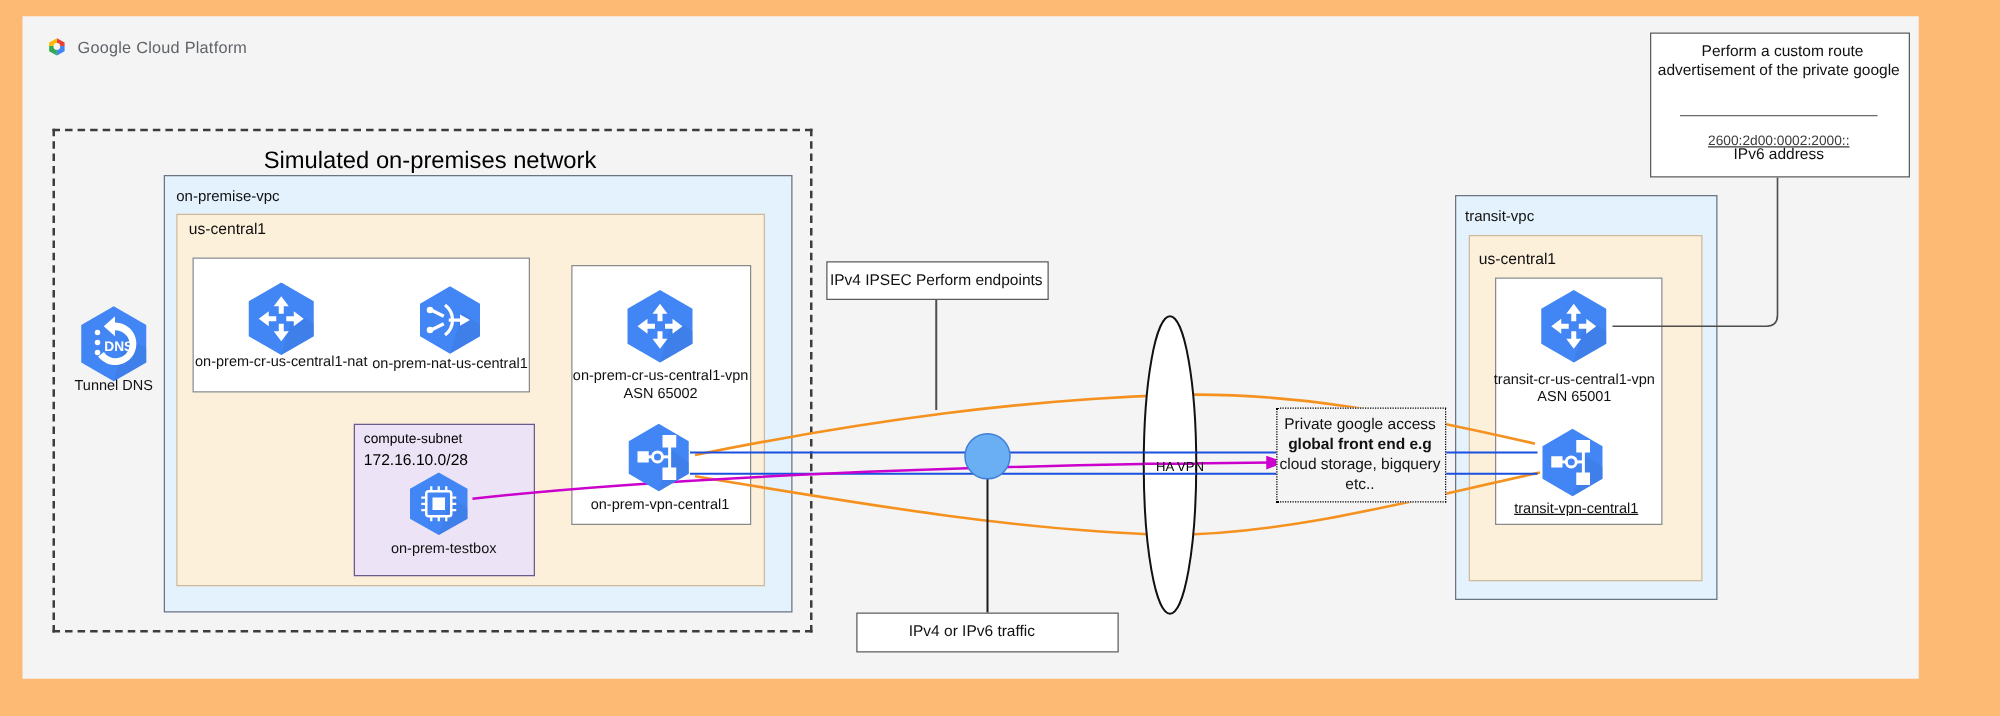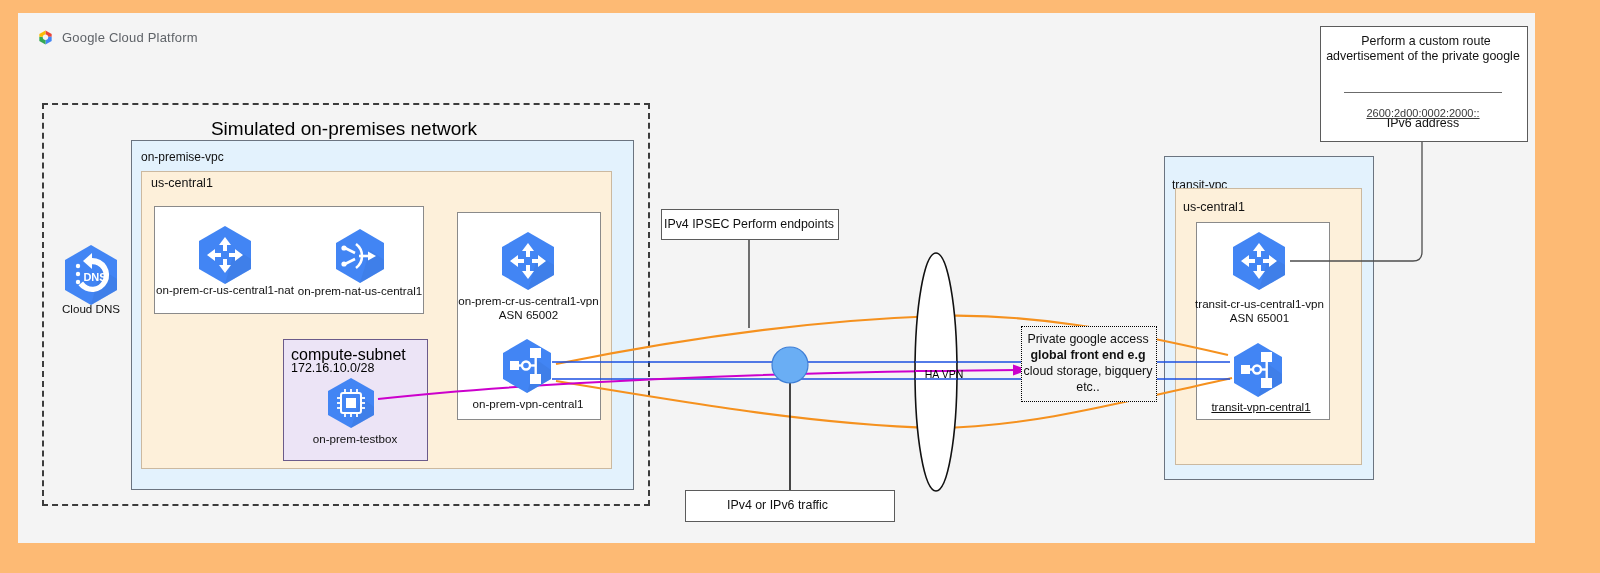--- a/index.html
+++ b/index.html
@@ -56,25 +56,25 @@
   <div class="vpc" style="left:131px;top:140px;width:501px;height:348px;"></div>
   <div class="boxlabel" style="left:141px;top:150px;">on-premise-vpc</div>
 
   <div class="region" style="left:141px;top:171px;width:469px;height:296px;"></div>
   <div class="boxlabel" style="left:151px;top:176px;font-size:12.5px;">us-central1</div>
 
   <div class="plain" style="left:154px;top:206px;width:268px;height:106px;"></div>
   <div class="plain" style="left:457px;top:212px;width:142px;height:206px;"></div>
   <div class="subnet" style="left:283px;top:339px;width:143px;height:120px;"></div>
 
-  <div class="txt" style="left:291px;top:345px;font-size:16px;">compute-subnet</div>
+  <div class="txt" style="left:291px;top:345px;font-size:11px;">compute-subnet</div>
   <div class="txt" style="left:291px;top:361px;font-size:12.5px;">172.16.10.0/28</div>
 
   <div class="vpc" style="left:1164px;top:156px;width:208px;height:322px;"></div>
-  <div class="boxlabel" style="left:1172px;top:178px;">transit-vpc</div>
+  <div class="boxlabel" style="left:1172px;top:166px;">transit-vpc</div>
 
   <div class="region" style="left:1175px;top:188px;width:185px;height:275px;"></div>
   <div class="boxlabel" style="left:1183px;top:200px;font-size:12.5px;">us-central1</div>
 
   <div class="plain" style="left:1196px;top:222px;width:132px;height:196px;"></div>
 
   <svg class="svgfull">
 
     <path d="M556,364 C700,335 820,320 936,316" fill="none" stroke="#f5911e" stroke-width="2.1"></path>
     <path d="M936,316 C1030,313 1120,330 1228,355" fill="none" stroke="#f5911e" stroke-width="2.1"></path>
@@ -110,21 +110,21 @@
       <g fill="#fff">
         <path d="M31 15 a17 17 0 1 1 -13.5 27.2 l4.6 -3.6 A11.2 11.2 0 1 0 31 21.3 Z"></path>
         <polygon points="31,10 31,26 22,18"></polygon>
         <circle cx="17" cy="23" r="2.2"></circle>
           <circle cx="17" cy="31" r="2.2"></circle>
           <circle cx="17" cy="39" r="2.2"></circle>
       </g>
       <text x="34" y="38" font-family="Liberation Sans, sans-serif" font-size="11" font-weight="bold" fill="#fff" text-anchor="middle">DNS</text>
     </svg>
   </div>
-  <div class="nodelabel" style="left:46px;top:301px;width:90px;">Cloud DNS</div>
+  <div class="nodelabel" style="left:46px;top:301px;width:90px;">Tunnel DNS</div>
 
   <div class="abs" style="left:194px;top:224px;">
     <svg width="62" height="62" viewBox="0 0 62 62">
       <polygon points="31,2 57,17 57,45 31,60 5,45 5,17" fill="#4285f4"></polygon>
       <polygon points="31,60 57,45 57,35 41,25" fill="#3b78dc" opacity=".45"></polygon>
       <g fill="#fff">
         <polygon points="31,13 37,21 33,21 33,27 29,27 29,21 25,21"></polygon>
         <polygon points="31,49 25,41 29,41 29,35 33,35 33,41 37,41"></polygon>
         <polygon points="13,31 21,25 21,29 27,29 27,33 21,33 21,37"></polygon>
         <polygon points="49,31 41,37 41,33 35,33 35,29 41,29 41,25"></polygon>

